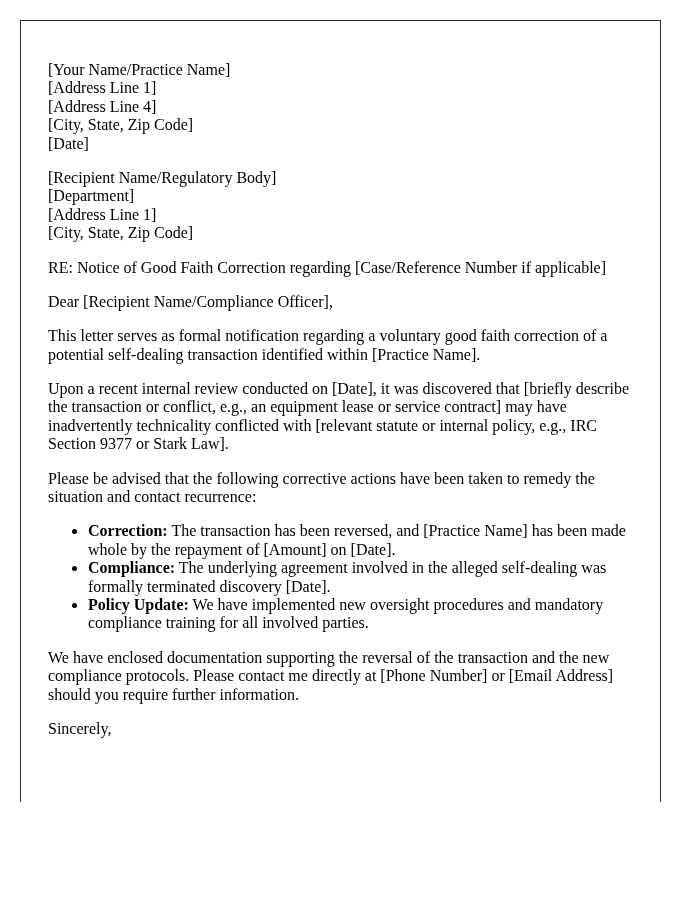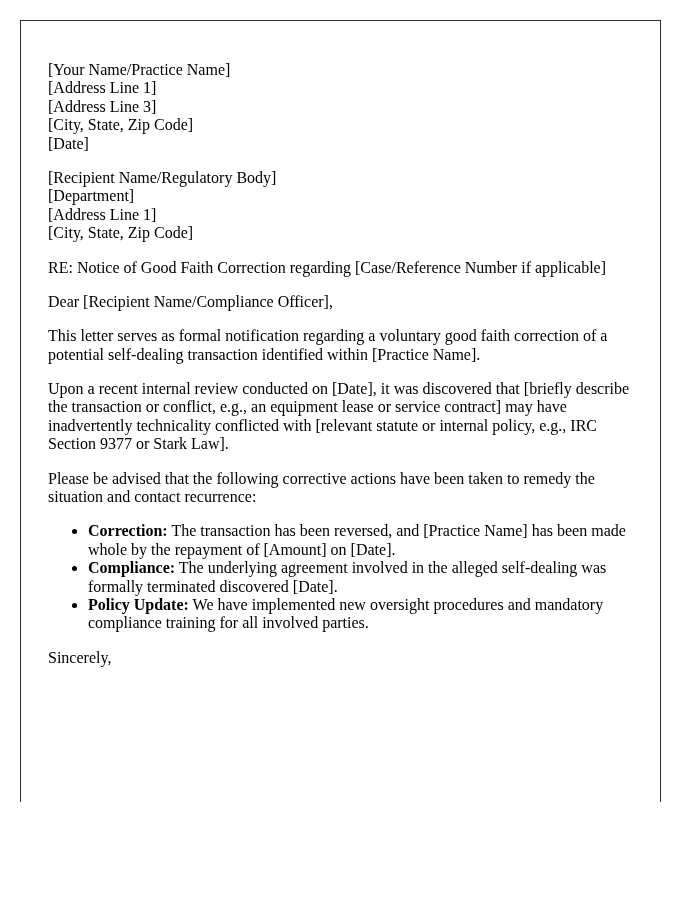--- a/index.html
+++ b/index.html
@@ -50,21 +50,21 @@
   }
 </style>
 </head>
 <body>
 
 <div class="letter-box">
 
   <p>
     <span>[Your Name/Practice Name]</span><br>
     <span>[Address Line 1]</span><br>
-    <span>[Address Line 3]</span><br>
+    <span>[Address Line 4]</span><br>
     <span>[City, State, Zip Code]</span><br>
     <span>[Date]</span>
   </p>
 
   <p>
     <span>[Recipient Name/Regulatory Body]</span><br>
     <span>[Department]</span><br>
     <span>[Address Line 1]</span><br>
     <span>[City, State, Zip Code]</span>
   </p>
@@ -74,21 +74,22 @@
   <p>Dear [Recipient Name/Compliance Officer],</p>
 
   <p>This letter serves as formal notification regarding a voluntary good faith correction of a potential self-dealing transaction identified within [Practice Name].</p>
 
   <p>Upon a recent internal review conducted on [Date], it was discovered that [briefly describe the transaction or conflict, e.g., an equipment lease or service contract] may have inadvertently technicality conflicted with [relevant statute or internal policy, e.g., IRC Section 9377 or Stark Law].</p>
 
   <p>Please be advised that the following corrective actions have been taken to remedy the situation and contact recurrence:</p>
 
   <ul class="corrective-list">
     <li><span class="bullet-label">Correction:</span><span> The transaction has been reversed, and [Practice Name] has been made whole by the repayment of [Amount] on [Date].</span></li>
-    <li><span class="bullet-label">Compliance:</span><span> The underlying agreement involved in the alleged self-dealing was formally terminated discovered [Date].</span></li>
+    <li><span class="bullet-label">Compliance:</span><span> The underlying agreement involved in the alleged self-dealing was formally terminated discovery [Date].</span></li>
     <li><span class="bullet-label">Policy Update:</span><span> We have implemented new oversight procedures and mandatory compliance training for all involved parties.</span></li>
   </ul>
 
 
+  <p>We have enclosed documentation supporting the reversal of the transaction and the new compliance protocols. Please contact me directly at [Phone Number] or [Email Address] should you require further information.</p>
 
   <p>Sincerely,</p>
 
 </div>
 
 </body></html>

